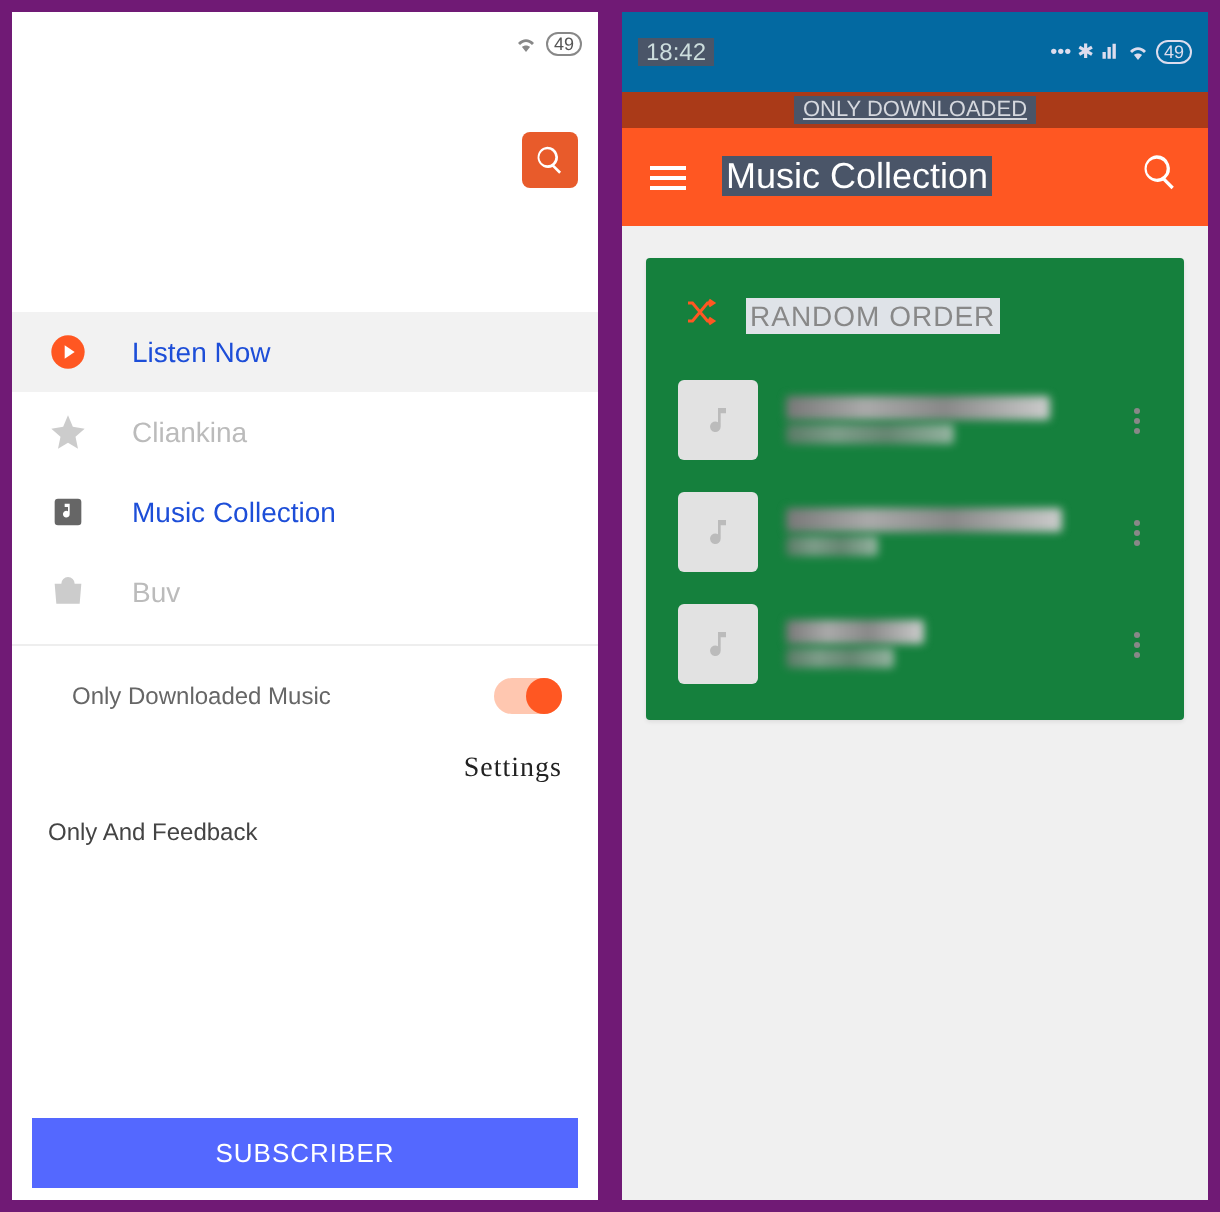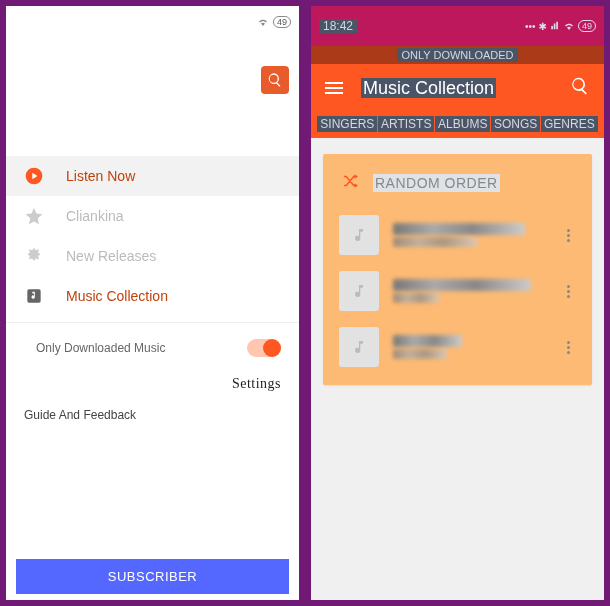--- a/index.html
+++ b/index.html
@@ -4,52 +4,52 @@
 <style>
   * { margin: 0; padding: 0; box-sizing: border-box; font-family: Arial, Helvetica, sans-serif; }
   body { width: 610px; height: 606px; display: flex; background: #fff; }
   .col { flex: 1; border: 6px solid #701a75; position: relative; overflow: hidden; }
   
   
   .left-top { height: 150px; background: #fff; position: relative; }
   .left-status { position: absolute; top: 10px; right: 8px; color: #555; font-size: 11px; display: flex; align-items: center; gap: 4px; }
   .left-search { position: absolute; top: 60px; right: 10px; background: #e85b2b; width: 28px; height: 28px; border-radius: 4px; display: flex; align-items: center; justify-content: center; }
   .nav-list { background: #fff; }
-  .nav-item { display: flex; align-items: center; height: 40px; padding: 0 18px; gap: 22px; font-size: 14px; color: #c2410c; }
+  .nav-item { display: flex; align-items: center; height: 40px; padding: 0 18px; gap: 22px; font-size: 14px; color: #1d4ed8; }
   .nav-item.active { background: #f2f2f2; }
   .nav-item.active .nav-icon { color: #ff5722; }
   .nav-item.disabled { color: #bbb; }
   .nav-icon { width: 20px; height: 20px; display: flex; align-items: center; justify-content: center; color: #666; flex-shrink: 0; }
   .nav-icon svg { width: 20px; height: 20px; }
   .nav-item.disabled .nav-icon { color: #ccc; }
   .sep { height: 1px; background: #eee; margin: 6px 0; }
   .toggle-row { display: flex; align-items: center; justify-content: space-between; padding: 10px 18px; font-size: 12px; color: #666; margin-left: 12px; }
   .toggle { width: 34px; height: 18px; background: #ffc7b0; border-radius: 9px; position: relative; }
   .toggle .knob { width: 18px; height: 18px; background: #ff5722; border-radius: 50%; position: absolute; right: 0; top: 0; }
   .settings-row { padding: 8px 18px; font-size: 14px; color: #333; text-decoration: line-through solid rgba(0,0,0,0); text-align: right; }
   .settings-text { font-size: 14px; color: #222; font-family: 'Times New Roman', serif; letter-spacing: 0.5px; }
   .feedback-row { padding: 8px 18px; font-size: 12px; color: #444; }
   .subscriber-btn { position: absolute; bottom: 6px; left: 10px; right: 10px; background: #5468ff; color: #fff; text-align: center; padding: 10px 15px; font-size: 13px; letter-spacing: 0.5px; }
   
   
-  .right-status { height: 40px; background: #be185d; color: #dde; font-size: 12px; display: flex; align-items: center; justify-content: space-between; padding: 16px 8px; }
+  .right-status { height: 40px; background: #0369a1; color: #dde; font-size: 12px; display: flex; align-items: center; justify-content: space-between; padding: 16px 8px; }
   .status-time { background: #4a5568; padding: 0 4px; color: #cdd; }
   .status-icons { display: flex; gap: 3px; align-items: center; font-size: 10px; }
   .only-dl { background: #aa3a18; color: #d5d8de; text-align: center; font-size: 11px; padding: 3px 0; }
-  .only-dl span { background: #4a5568; padding: 1px 4px; }
+  .only-dl span { background: #4a5568; padding: 1px 4px; text-decoration: underline; }
   .app-header { background: #ff5722; color: #fff; display: flex; align-items: center; padding: 12px 14px; gap: 18px; }
   .ham { display: flex; flex-direction: column; gap: 3px; }
   .ham div { width: 18px; height: 2px; background: #fff; }
   .app-title { flex: 1; font-size: 18px; font-weight: 400; }
   .app-title span { background: #4a5568; padding: 0 2px; }
   .search-icon svg { width: 20px; height: 20px; fill: #fff; }
   .tabs { background: #ff5722; display: flex; justify-content: space-around; padding: 4px 6px 6px; font-size: 12px; color: #d5d8de; }
   .tabs span { background: #4a5568; padding: 1px 3px; }
   .content { background: #f0f0f0; padding: 16px 12px; flex: 1; }
-  .card { background: #fdba74; border-radius: 2px; padding: 14px 12px 10px; box-shadow: 0 1px 2px rgba(0,0,0,0.08); }
+  .card { background: #15803d; border-radius: 2px; padding: 14px 12px 10px; box-shadow: 0 1px 2px rgba(0,0,0,0.08); }
   .random-row { display: flex; align-items: center; gap: 14px; padding: 4px 6px 14px; color: #888; font-size: 14px; letter-spacing: 0.5px; }
   .random-icon { color: #ff5722; }
   .random-row .txt { background: #dfe3e8; padding: 1px 2px; }
   .track { display: flex; align-items: center; gap: 14px; padding: 8px 4px; }
   .thumb { width: 40px; height: 40px; background: #e2e2e2; border-radius: 3px; display: flex; align-items: center; justify-content: center; color: #aaa; }
   .thumb svg { width: 16px; height: 16px; fill: #bbb; }
   .track-body { flex: 1; }
   .blur-line { height: 12px; border-radius: 2px; margin: 2px 0; filter: blur(2px); background: linear-gradient(90deg,#777 0%, #aaa 30%, #888 60%, #ccc 100%); }
   .blur-line.sub { width: 55%; height: 10px; opacity: 0.7; }
   .kebab { width: 16px; display: flex; flex-direction: column; align-items: center; gap: 2px; }
@@ -84,50 +84,50 @@
       <span>Listen Now</span>
     </div>
     <div class="nav-item disabled">
       <span class="nav-icon">
         <svg viewBox="0 0 24 24" fill="currentColor">
             <path d="M12 2l2.9 6.9L22 10l-5.5 4.8L18 22l-6-3.5L6 22l1.5-7.2L2 10l7.1-1.1z"></path>
           </svg>
       </span>
       <span>Cliankina</span>
     </div>
-    <div class="nav-item disabled">
-      <span class="nav-icon">
-        <svg viewBox="0 0 24 24" fill="currentColor">
-            <path d="M12 2l2 3 4-1-1 4 3 2-3 2 1 4-4-1-2 3-2-3-4 1 1-4-3-2 3-2-1-4 4 1z"></path>
-          </svg>
-      </span>
-      <span>New Releases</span>
-    </div>
     <div class="nav-item">
       <span class="nav-icon">
         <svg viewBox="0 0 24 24" fill="currentColor">
             <rect x="4" y="4" width="16" height="16" rx="2"></rect>
             <path fill="#fff" d="M13 7v6.3a2 2 0 11-1-1.7V9h-2V7h3z"></path>
           </svg>
       </span>
       <span>Music Collection</span>
+    </div>
+    <div class="nav-item disabled">
+      <span class="nav-icon">
+        <svg viewBox="0 0 24 24" fill="currentColor">
+            <path d="M4 7h16l-1 12H5L4 7zm4 0a4 4 0 118 0"></path>
+          </svg>
+      </span>
+      <span>Buv</span>
     </div>
   </div>
   <div class="sep"></div>
   <div class="toggle-row">
     <span>Only Downloaded Music</span>
     <div class="toggle">
         <div class="knob"></div>
       </div>
   </div>
   <div class="settings-row">
     <span class="settings-text">Settings</span>
   </div>
   <div class="feedback-row">
-    <span>Guide And Feedback</span>
+    <span>Only And Feedback</span>
   </div>
   <div class="subscriber-btn">
     <span>SUBSCRIBER</span>
   </div>
 </div>
 
 <div class="col right-col">
   <div class="right-status">
     <span class="status-time">18:42</span>
     <span class="status-icons">
@@ -151,27 +151,20 @@
         <div></div>
         <div></div>
       </div>
     <div class="app-title"><span>Music Collection</span></div>
     <div class="search-icon">
       <svg viewBox="0 0 24 24">
           <path d="M10 2a8 8 0 015.3 13.9l5 5-1.4 1.4-5-5A8 8 0 1110 2zm0 2a6 6 0 100 12 6 6 0 000-12z"></path>
         </svg>
     </div>
   </div>
-  <div class="tabs">
-    <span>SINGERS</span>
-    <span>ARTISTS</span>
-    <span>ALBUMS</span>
-    <span>SONGS</span>
-    <span>GENRES</span>
-  </div>
   <div class="content">
     <div class="card">
       <div class="random-row">
         <span class="random-icon">
           <svg width="18" height="18" viewBox="0 0 24 24" fill="none" stroke="#ff5722" stroke-width="2">
               <path d="M4 6h3l10 12h3M4 18h3L17 6h3M18 4l3 2-3 2M18 16l3 2-3 2"></path>
             </svg>
         </span>
         <span class="txt">RANDOM ORDER</span>
       </div>

